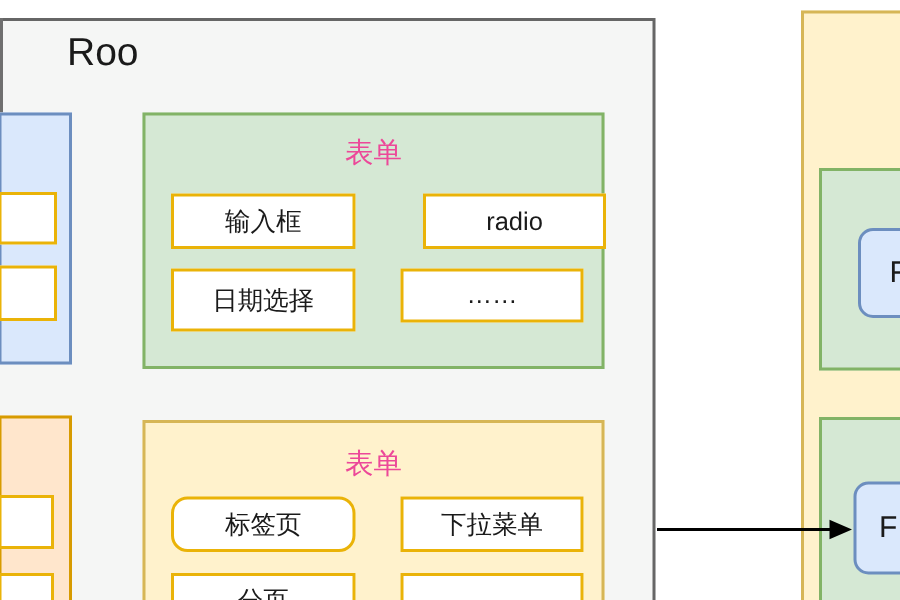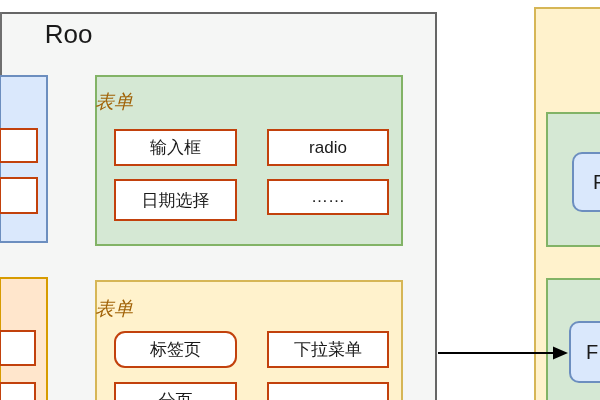--- a/index.html
+++ b/index.html
@@ -17,41 +17,41 @@
   #blue-item-1{left:-1px;top:128px;width:39px;height:35px;}
   #blue-item-2{left:-1px;top:177px;width:39px;height:37px;}
   #orange-group{left:-1px;top:277px;width:49px;height:130px;background:#ffe6cc;border:2px solid #d79b00;}
   #orange-item-1{left:-1px;top:330px;width:37px;height:36px;}
   #orange-item-2{left:-1px;top:382px;width:37px;height:36px;}
 
   
   #green-group{left:95px;top:75px;width:308px;height:171px;background:#d5e8d4;border:2px solid #82b366;}
   #green-title{left:95px;top:89px;width:308px;}
   #green-btn-1{left:114px;top:129px;width:123px;height:37px;}
-  #green-btn-2{left:267px;top:129px;width:122px;height:37px;}
+  #green-btn-2{left:282px;top:129px;width:122px;height:37px;}
   #green-btn-3{left:114px;top:179px;width:123px;height:42px;}
   #green-btn-4{left:267px;top:179px;width:122px;height:36px;}
 
   
   #yellow-group{left:95px;top:280px;width:308px;height:171px;background:#fff2cc;border:2px solid #d6b656;}
   #yellow-title{left:95px;top:296px;width:308px;}
   #yellow-btn-1{left:114px;top:331px;width:123px;height:37px;border-radius:11px;}
   #yellow-btn-2{left:267px;top:331px;width:122px;height:37px;text-align:center;}
   #yellow-btn-3{left:114px;top:382px;width:123px;height:36px;}
   #yellow-btn-4{left:267px;top:382px;width:122px;height:36px;}
 
   
   #right-yellow{left:534px;top:7px;width:90px;height:400px;background:#fff2cc;border:2px solid #d6b656;}
   #right-green-1{left:546px;top:112px;width:70px;height:135px;background:#d5e8d4;border:2px solid #82b366;}
   #right-node-1{left:572px;top:152px;width:60px;height:60px;padding-left:19px;}
   #right-green-2{left:546px;top:278px;width:70px;height:130px;background:#d5e8d4;border:2px solid #82b366;}
   #right-node-2{left:569px;top:321px;width:63px;height:62px;padding-left:15px;}
 
-  .group-title{font-size:19px;color:#a16207;font-style:italic;}
-  .white-btn{background:#ffffff;border:2px solid #c2410c;display:flex;align-items:center;justify-content:center;font-size:17px;color:#1a1a1a;}
+  .group-title{text-align:center;font-size:19px;color:#ec4899;}
+  .white-btn{background:#ffffff;border:2px solid #eab308;display:flex;align-items:center;justify-content:center;font-size:17px;color:#1a1a1a;}
   .blue-node{background:#dae8fc;border:2px solid #6c8ebf;border-radius:10px;display:flex;align-items:center;font-size:20px;color:#1a1a1a;}
   #arrow-svg{left:0;top:0;width:600px;height:400px;pointer-events:none;}
 </style>
 </head>
 <body>
 
 <div id="stage">
 
   <div id="roo-box" class="abs"></div>
   <div id="roo-label" class="abs">Roo</div>

